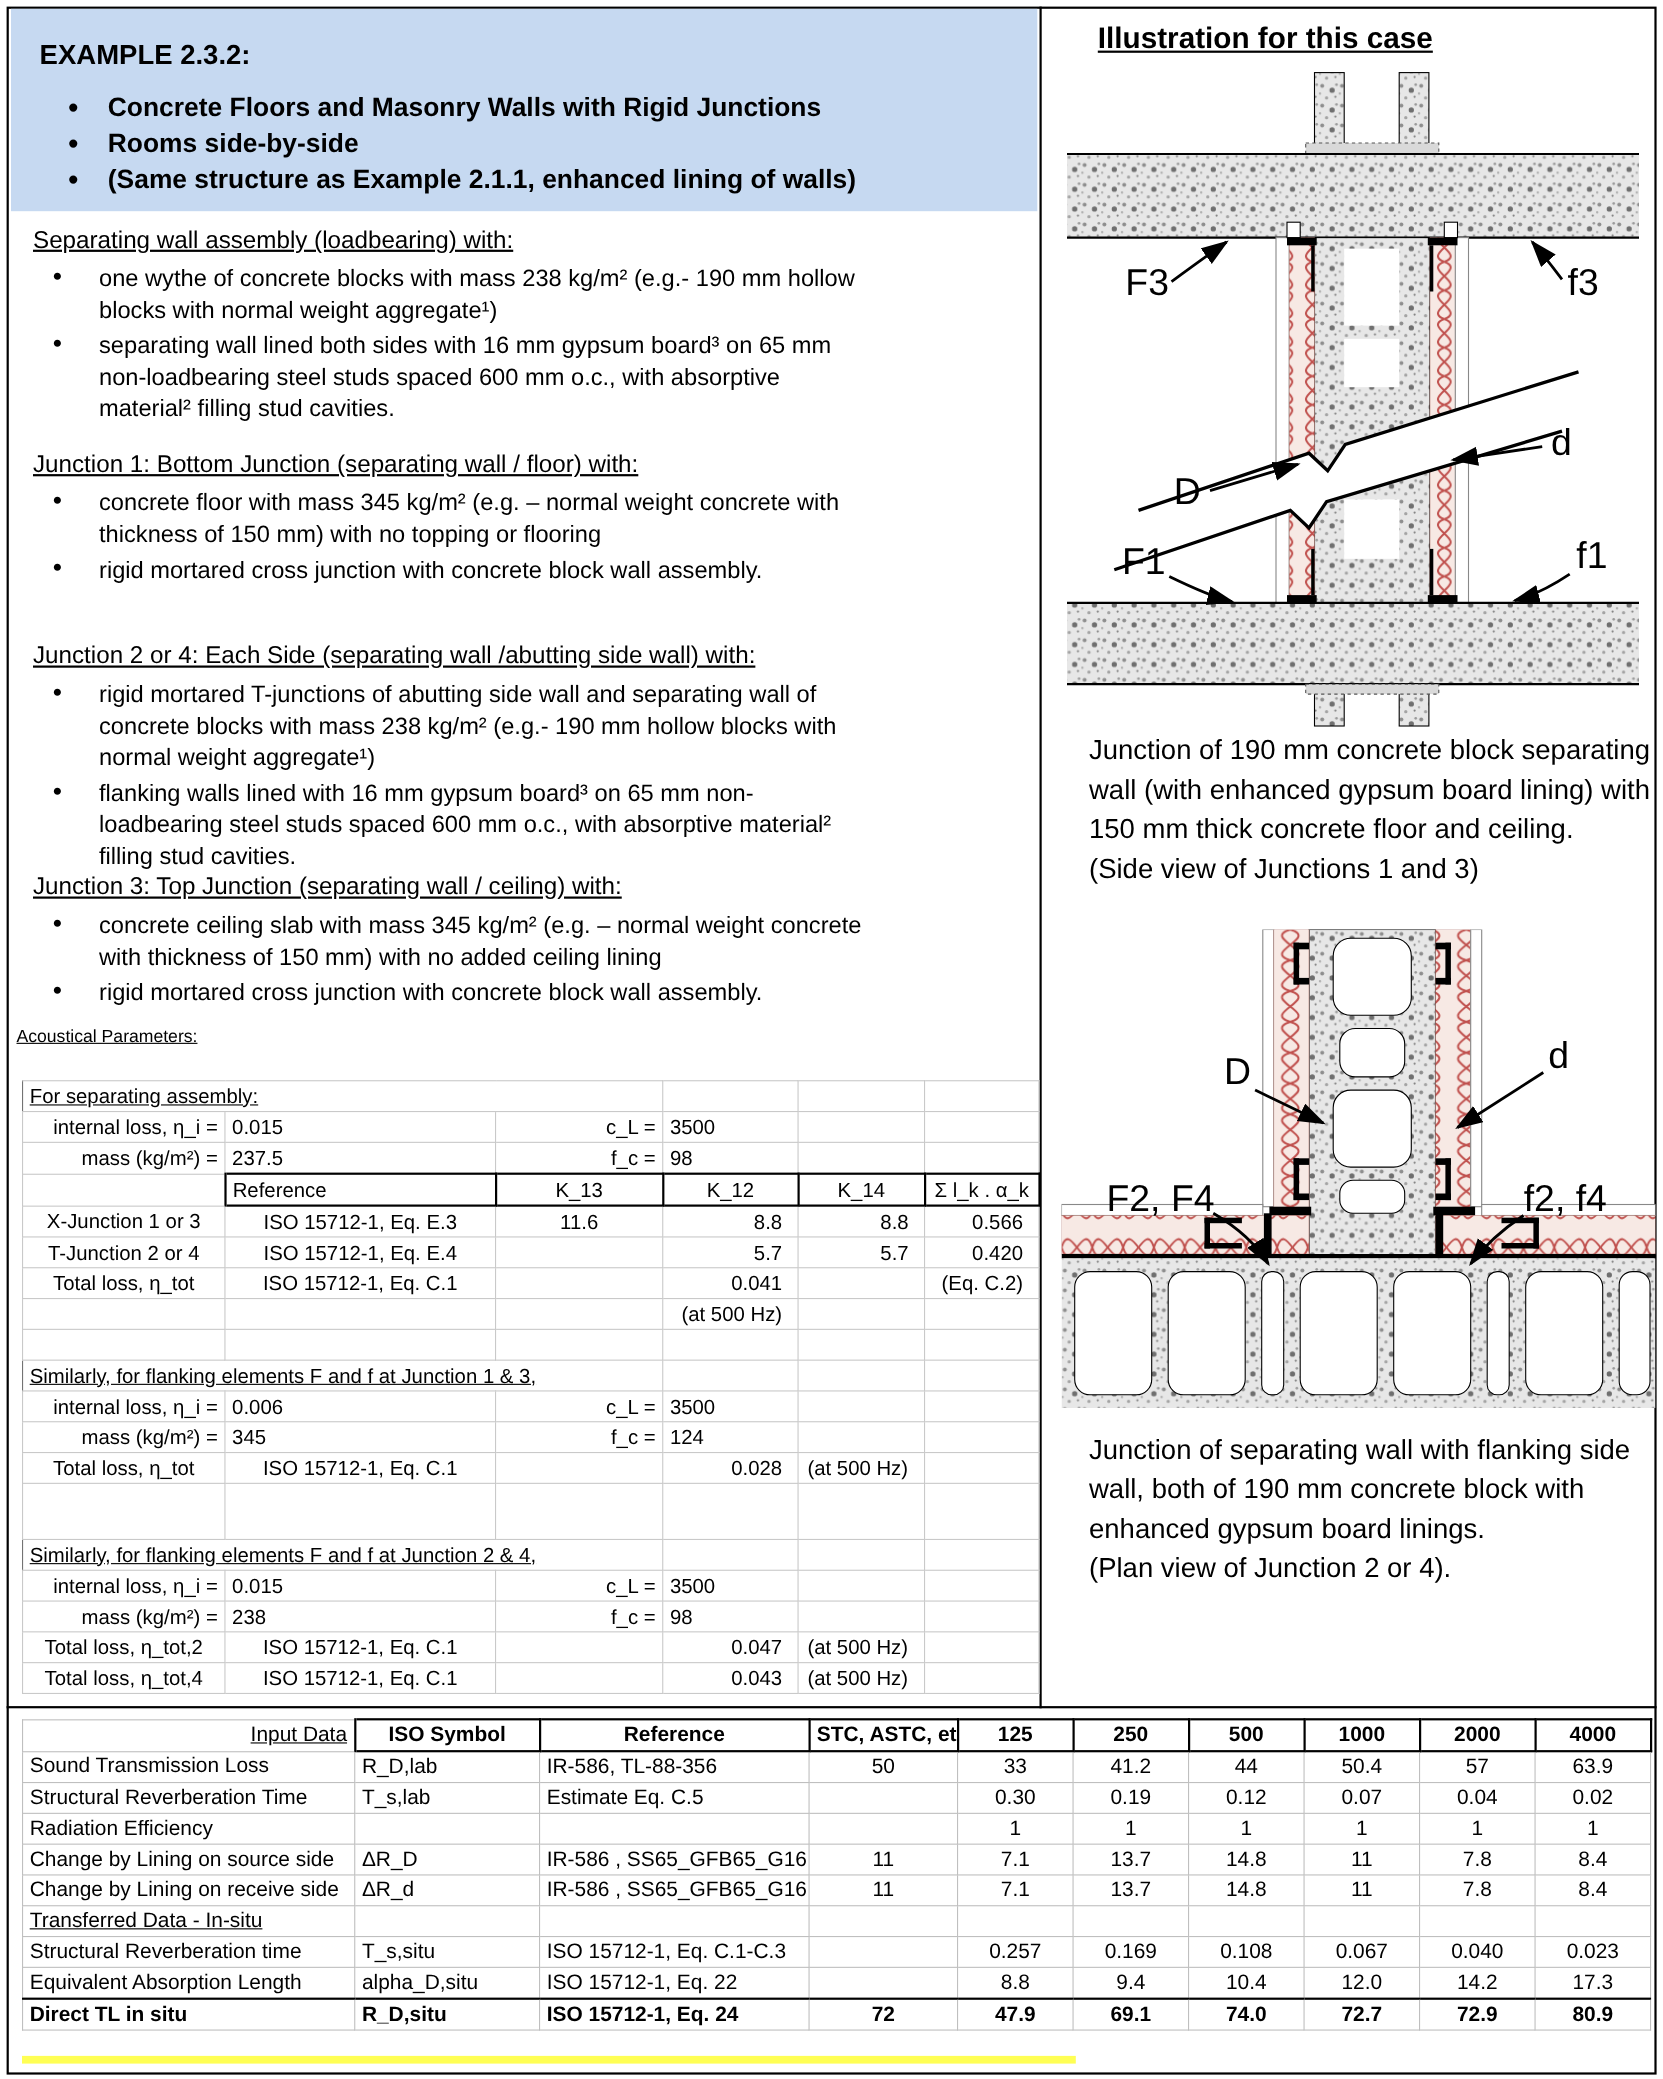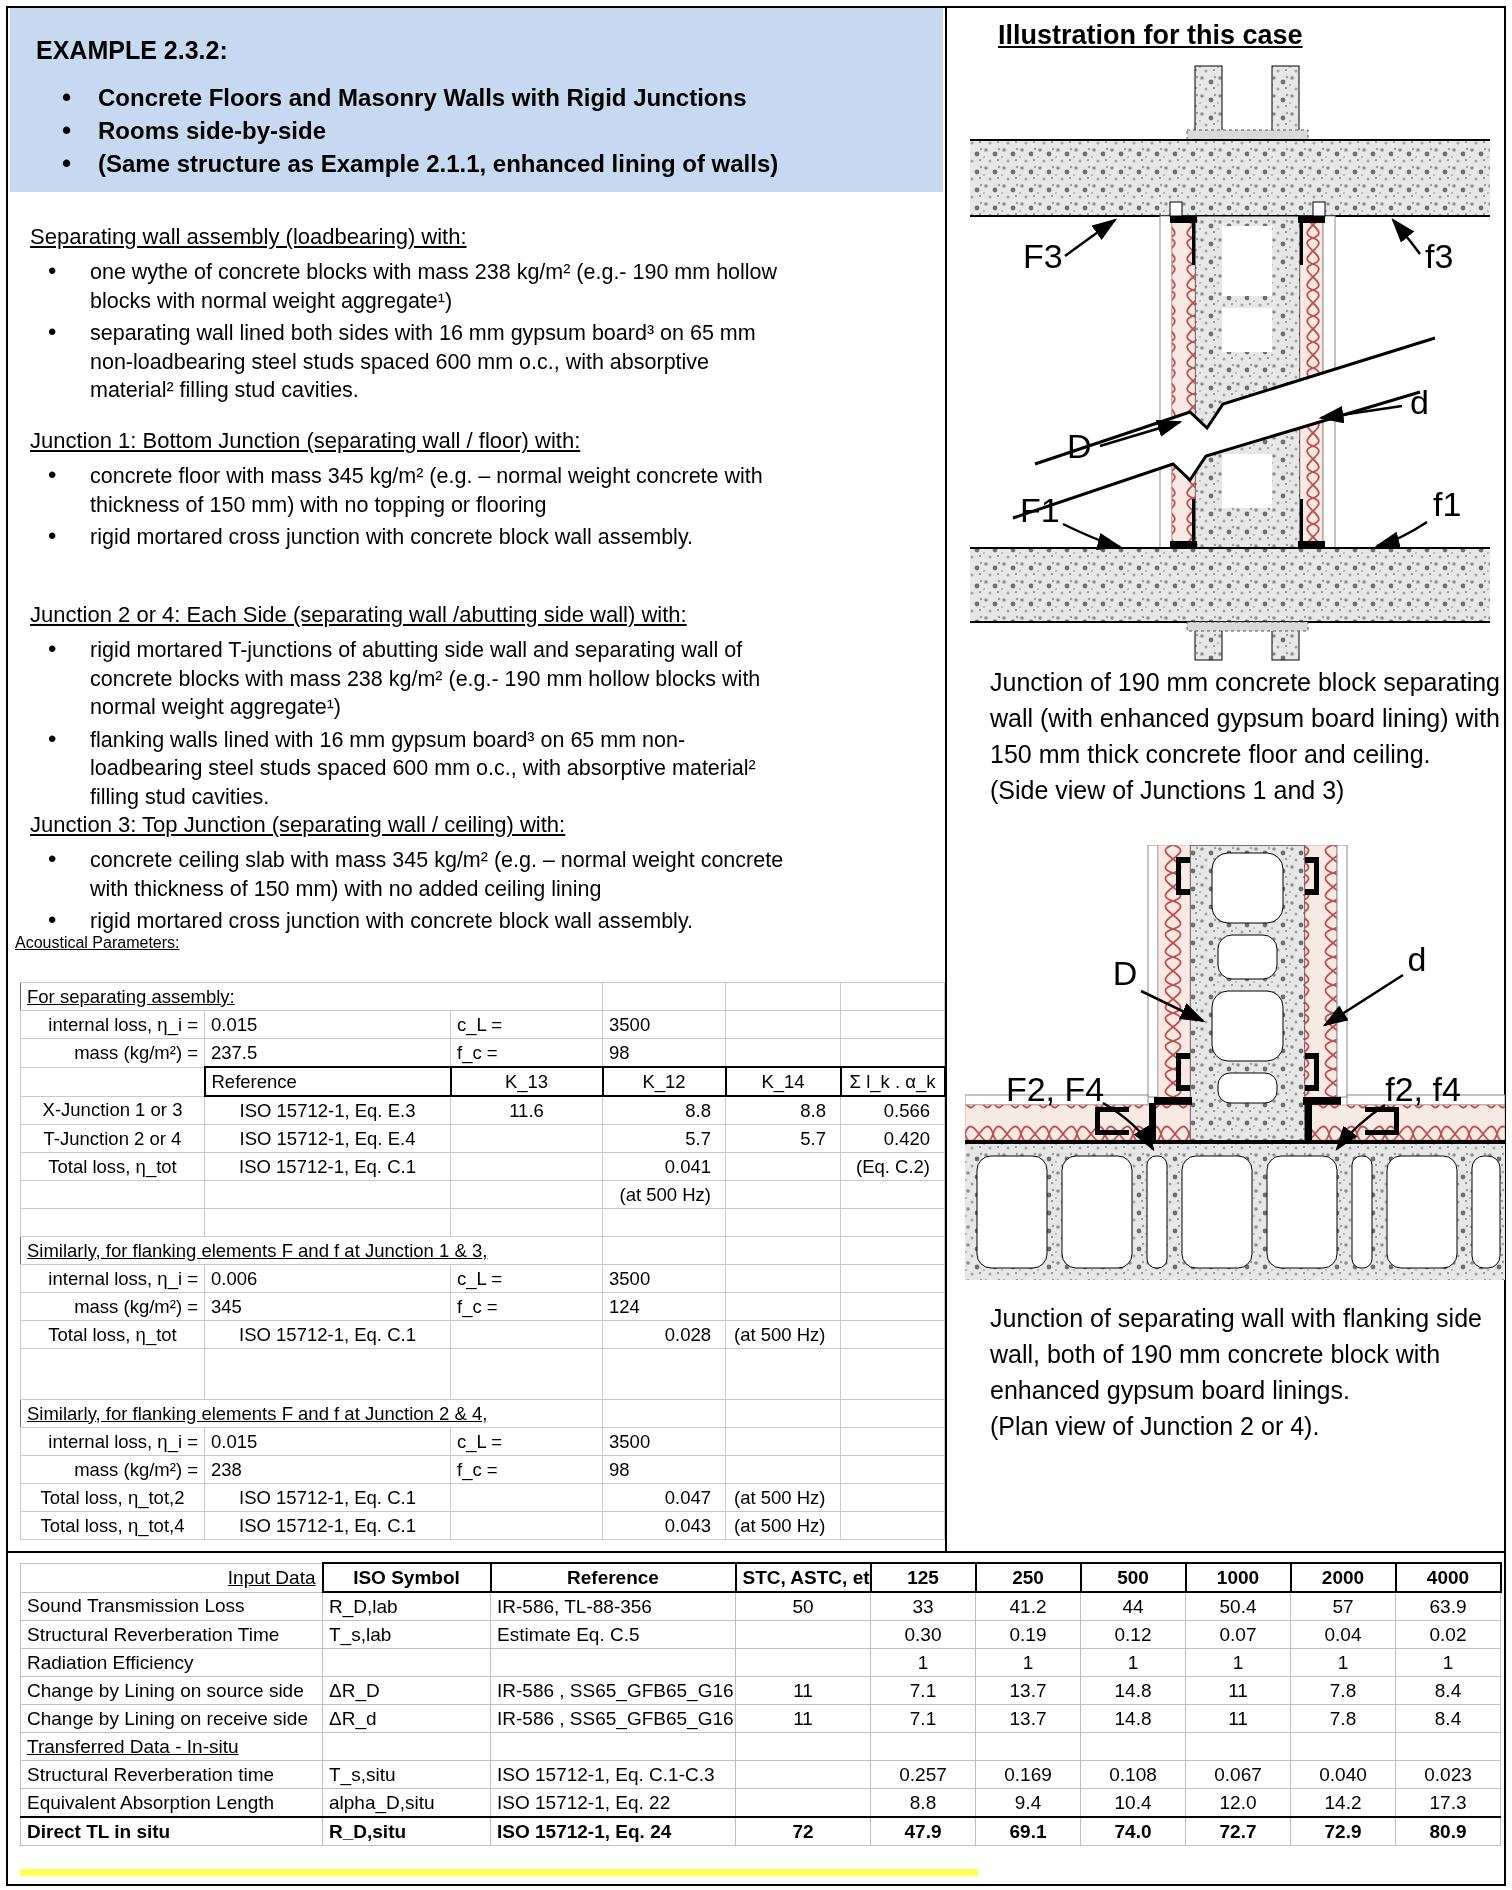--- a/index.html
+++ b/index.html
@@ -10,33 +10,33 @@
   .hdiv{position:absolute;left:6px;top:1551px;width:1500px;height:2px;background:#000;}
   .u{text-decoration:underline;}
   
   .bluebox{position:absolute;left:10px;top:8px;width:933px;height:184px;background:#c6d9f1;}
   .bluebox .btitle{padding:28px 0 0 26px;font-size:25px;font-weight:bold;}
   .bluebox ul{margin:16px 0 0 0;padding:0;list-style:none;}
   .bluebox li{position:relative;padding-left:88px;font-size:24px;font-weight:bold;line-height:33px;}
   .bluebox li::before{content:"\2022";position:absolute;left:52px;top:0;font-size:26px;}
   
   .sec{position:absolute;left:30px;width:900px;}
-  .shead{font-size:22px;line-height:28px;margin-bottom:7px;margin-top:19px;}
+  .shead{font-size:22px;line-height:28px;margin-bottom:7px;}
   .blist{margin:0;padding:0;list-style:none;}
   .blist li{position:relative;padding-left:60px;max-width:700px;font-size:21.5px;line-height:28.5px;margin-bottom:4px;}
   .blist li::before{content:"\2022";position:absolute;left:18px;top:-1px;font-size:24px;}
   .ahead{position:absolute;left:15px;top:934px;font-size:16px;}
   
   table.acoustic{position:absolute;left:20px;top:982px;border-collapse:collapse;table-layout:fixed;
         width:924px;font-size:18.5px;}
   table.acoustic td{border:1px solid #c9c9c9;height:27px;padding:0 6px;white-space:nowrap;overflow:hidden;}
   table.acoustic tr.gap td{height:50px;}
   table.acoustic tr.section td{border-left:1px solid #737373;font-size:18.5px;}
   table.acoustic tr.param td:nth-child(1){text-align:right;}
-  table.acoustic tr.param td:nth-child(3){text-align:left;}
+  table.acoustic tr.param td:nth-child(3){text-align:right;}
   table.acoustic tr.header td{border:2px solid #000;text-align:center;}
   table.acoustic tr.header td:first-child{border:1px solid #c9c9c9;border-right:2px solid #000;}
   table.acoustic tr.header td:nth-child(2){text-align:left;}
   table.acoustic tr.data td{text-align:center;}
   table.acoustic tr.data td:nth-child(4),
   table.acoustic tr.data td:nth-child(5),
   table.acoustic tr.data td:nth-child(6){text-align:right;padding-right:14px;}
   table.acoustic td.al{text-align:left !important;padding-left:8px;}
   
   .illtitle{position:absolute;left:998px;top:20px;font-size:27px;font-weight:bold;text-decoration:underline;}

